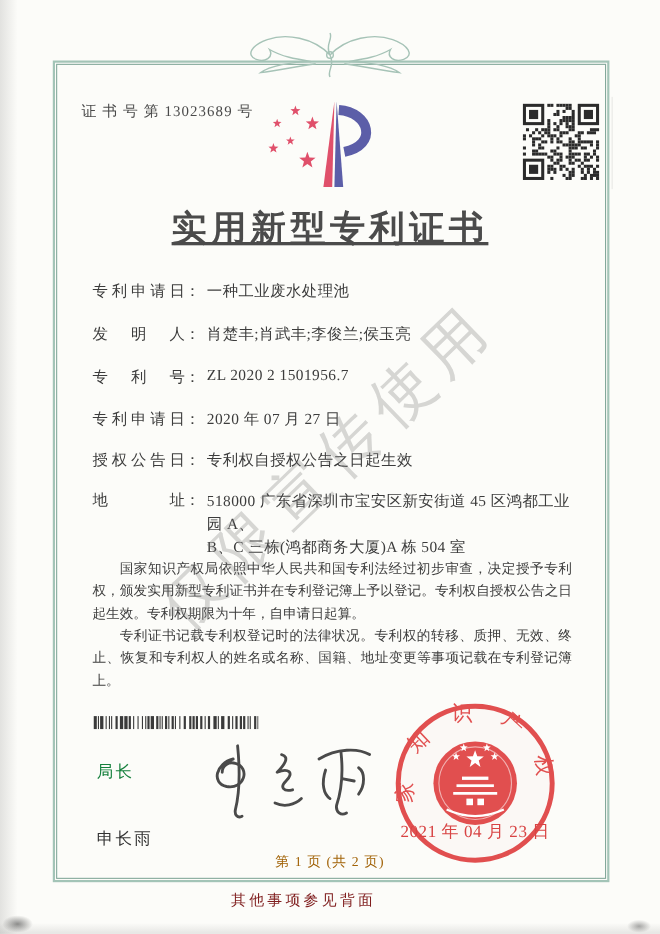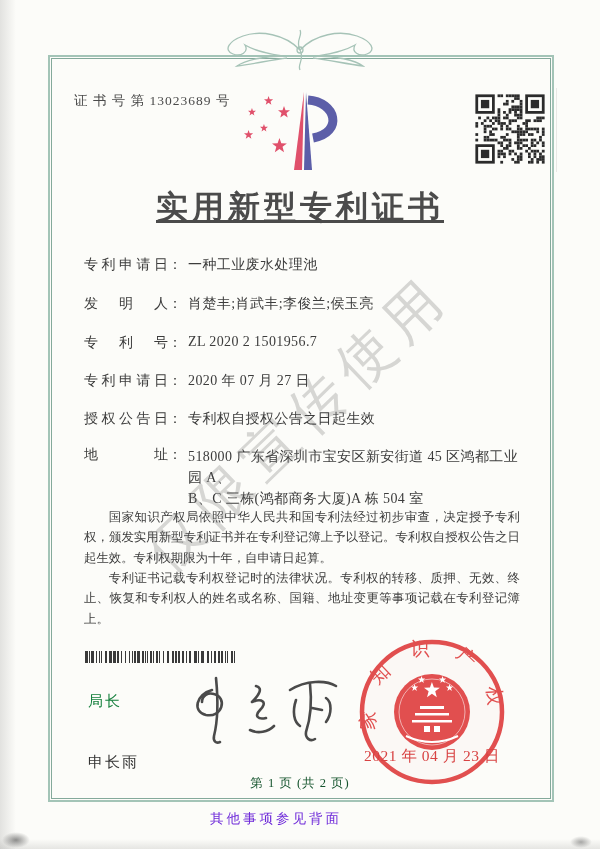--- a/index.html
+++ b/index.html
@@ -43,22 +43,22 @@
   .notice p{margin:0;text-indent:2em;}
 
   .barcode{left:85px;top:651px;}
   .sig-title{left:88px;top:692px;font-size:15px;letter-spacing:2px;color:#15803d;}
   .sig-name{left:88px;top:753px;font-size:15px;letter-spacing:2px;color:#333;}
   .signature{left:178px;top:668px;}
 
   .seal{left:352px;top:634px;}
   .seal-date{left:350px;top:746px;width:164px;text-align:center;font-size:15.5px;color:#d84343;letter-spacing:.5px;}
 
-  .pagenum{left:0;top:775px;width:600px;text-align:center;font-size:12.5px;color:#14532d;letter-spacing:1px;}
-  .backnote{left:0;top:810px;width:552px;text-align:center;font-size:13.5px;color:#6d28d9;letter-spacing:3px;}
+  .pagenum{left:0;top:775px;width:600px;text-align:center;font-size:12.5px;color:#a16207;letter-spacing:1px;}
+  .backnote{left:0;top:810px;width:552px;text-align:center;font-size:13.5px;color:#7f1d1d;letter-spacing:3px;}
 
   .watermark{left:298px;top:424px;transform:translate(-50%,-50%) rotate(-44deg);
              white-space:nowrap;font-size:56px;letter-spacing:10px;
              color:rgba(110,110,110,.27);z-index:6;pointer-events:none;}
 </style>
 </head>
 <body>
 
 <div class="page">
 

